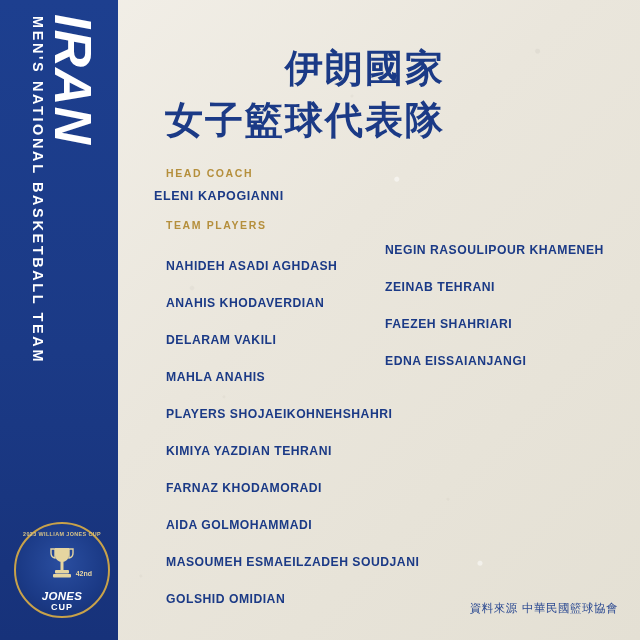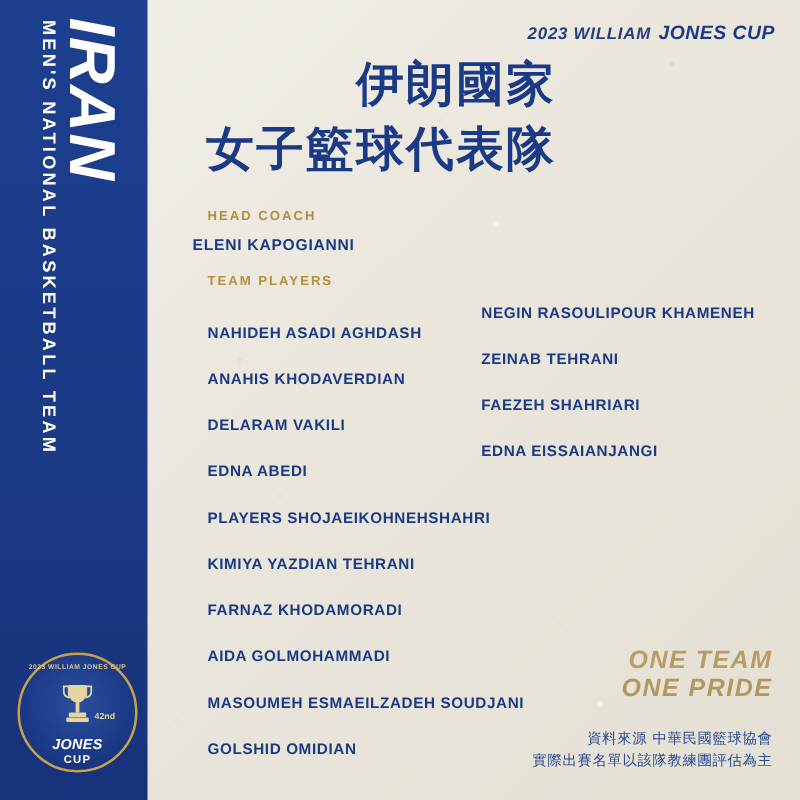--- a/index.html
+++ b/index.html
@@ -280,57 +280,48 @@
         <rect x="11.5" y="15" width="3" height="9" fill="#e6d5a0"></rect>
         <rect x="6" y="24" width="14" height="3.5" rx="1" fill="#e6d5a0"></rect>
         <rect x="4" y="28" width="18" height="3.5" rx="1" fill="#e6d5a0"></rect>
       </svg>
     </div>
     <div class="num">42nd</div>
     <div class="jones">JONES</div>
     <div class="cupword">CUP</div>
   </div>
 
-  <div class="event-header">
-    <span class="event-year">2023 WILLIAM</span>
-    <span class="event-name">JONES CUP</span>
-  </div>
 
   <div class="title-block">
     <div class="title-line">伊朗國家</div>
     <div class="title-line">女子籃球代表隊</div>
   </div>
 
   <div class="section-label coach-label">HEAD COACH</div>
   <div class="coach-name">ELENI KAPOGIANNI</div>
   <div class="section-label players-label">TEAM PLAYERS</div>
 
   <div class="players-col col-left">
     <div class="player-row">NAHIDEH ASADI AGHDASH</div>
     <div class="player-row">ANAHIS  KHODAVERDIAN</div>
     <div class="player-row">DELARAM VAKILI</div>
-    <div class="player-row">EDNA ABEDI</div>
+    <div class="player-row">MAHLA ANAHIS</div>
     <div class="player-row">PLAYERS SHOJAEIKOHNEHSHAHRI</div>
     <div class="player-row">KIMIYA  YAZDIAN TEHRANI</div>
     <div class="player-row">FARNAZ KHODAMORADI</div>
     <div class="player-row">AIDA GOLMOHAMMADI</div>
     <div class="player-row">MASOUMEH ESMAEILZADEH SOUDJANI</div>
     <div class="player-row">GOLSHID OMIDIAN</div>
   </div>
 
   <div class="players-col col-right">
     <div class="player-row">NEGIN RASOULIPOUR KHAMENEH</div>
     <div class="player-row">ZEINAB TEHRANI</div>
     <div class="player-row">FAEZEH SHAHRIARI</div>
     <div class="player-row">EDNA EISSAIANJANGI</div>
   </div>
 
-  <div class="slogan">
-    <div class="slogan-line">ONE TEAM</div>
-    <div class="slogan-line second">ONE PRIDE</div>
-  </div>
 
   <div class="footnotes">
     <div class="footnote">資料來源 中華民國籃球協會</div>
-    <div class="footnote">實際出賽名單以該隊教練團評估為主</div>
   </div>
 
 </div>
 
 </body></html>

